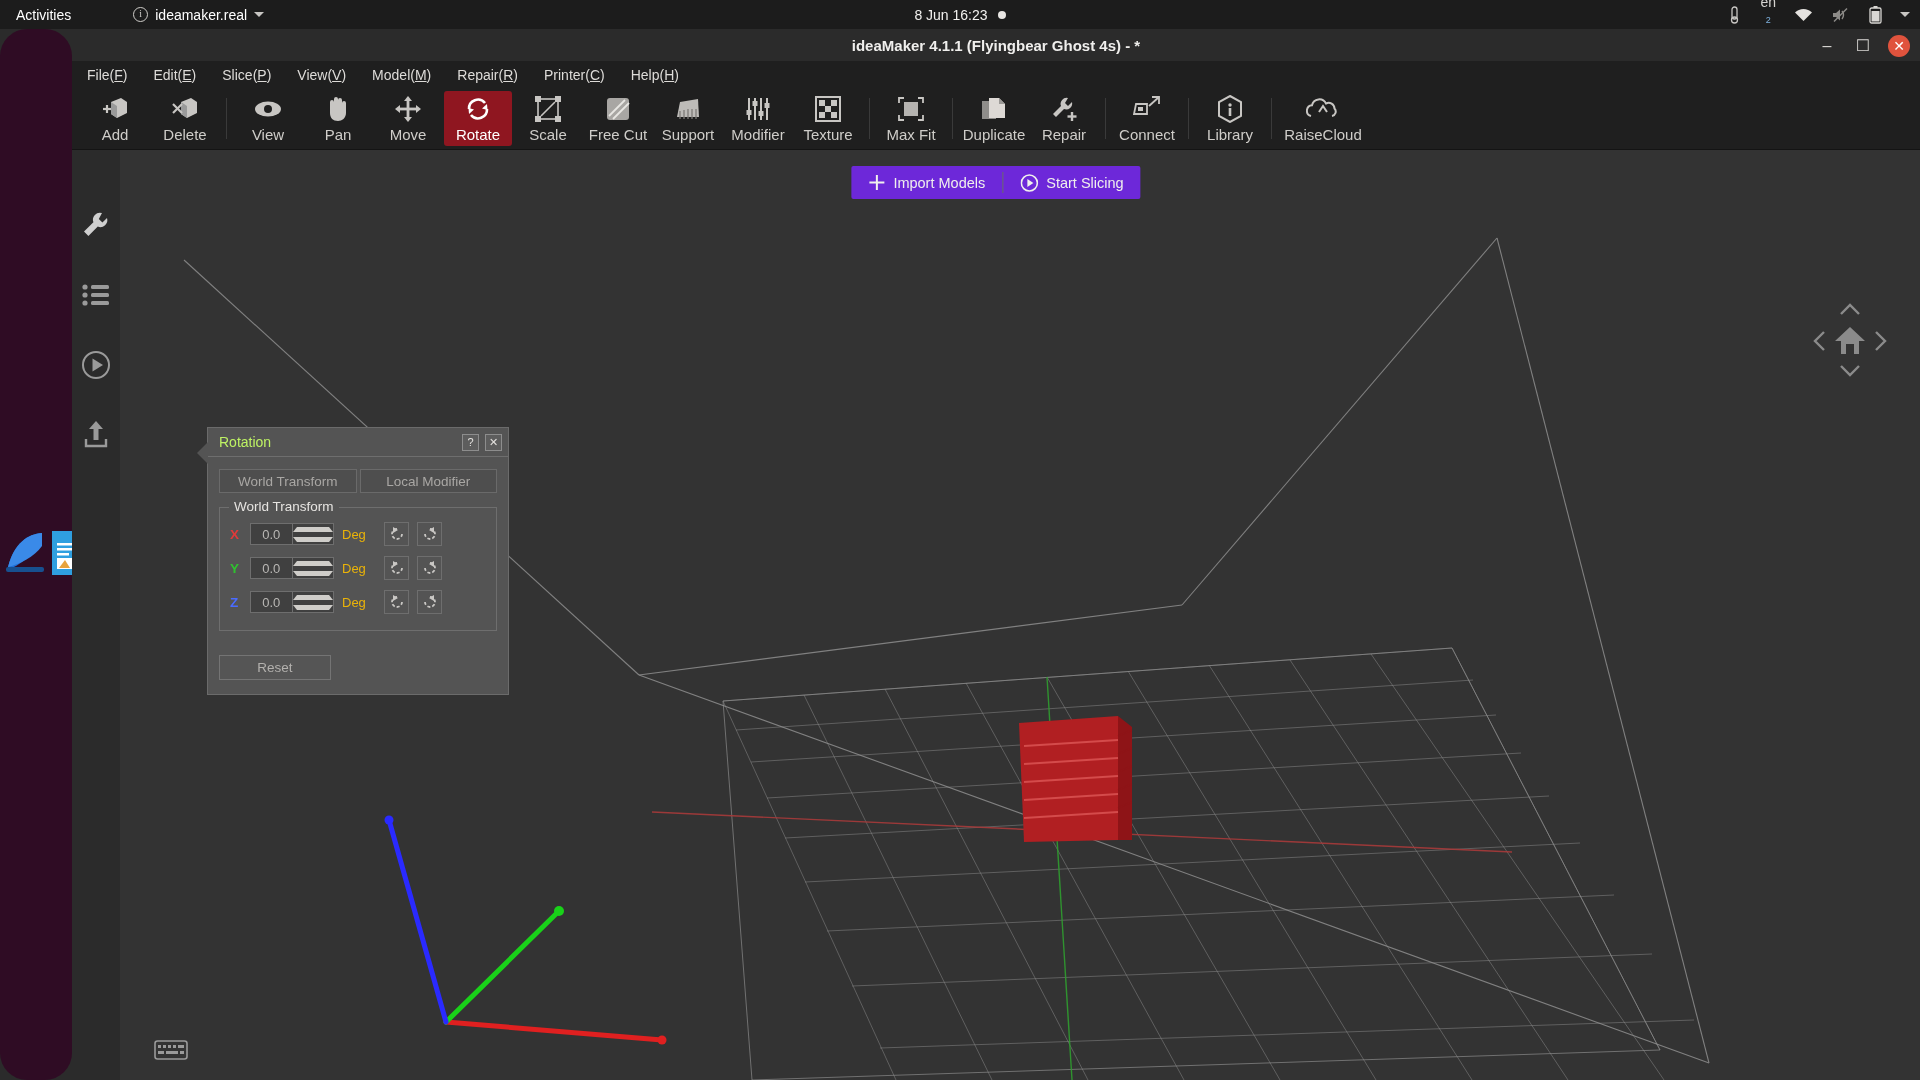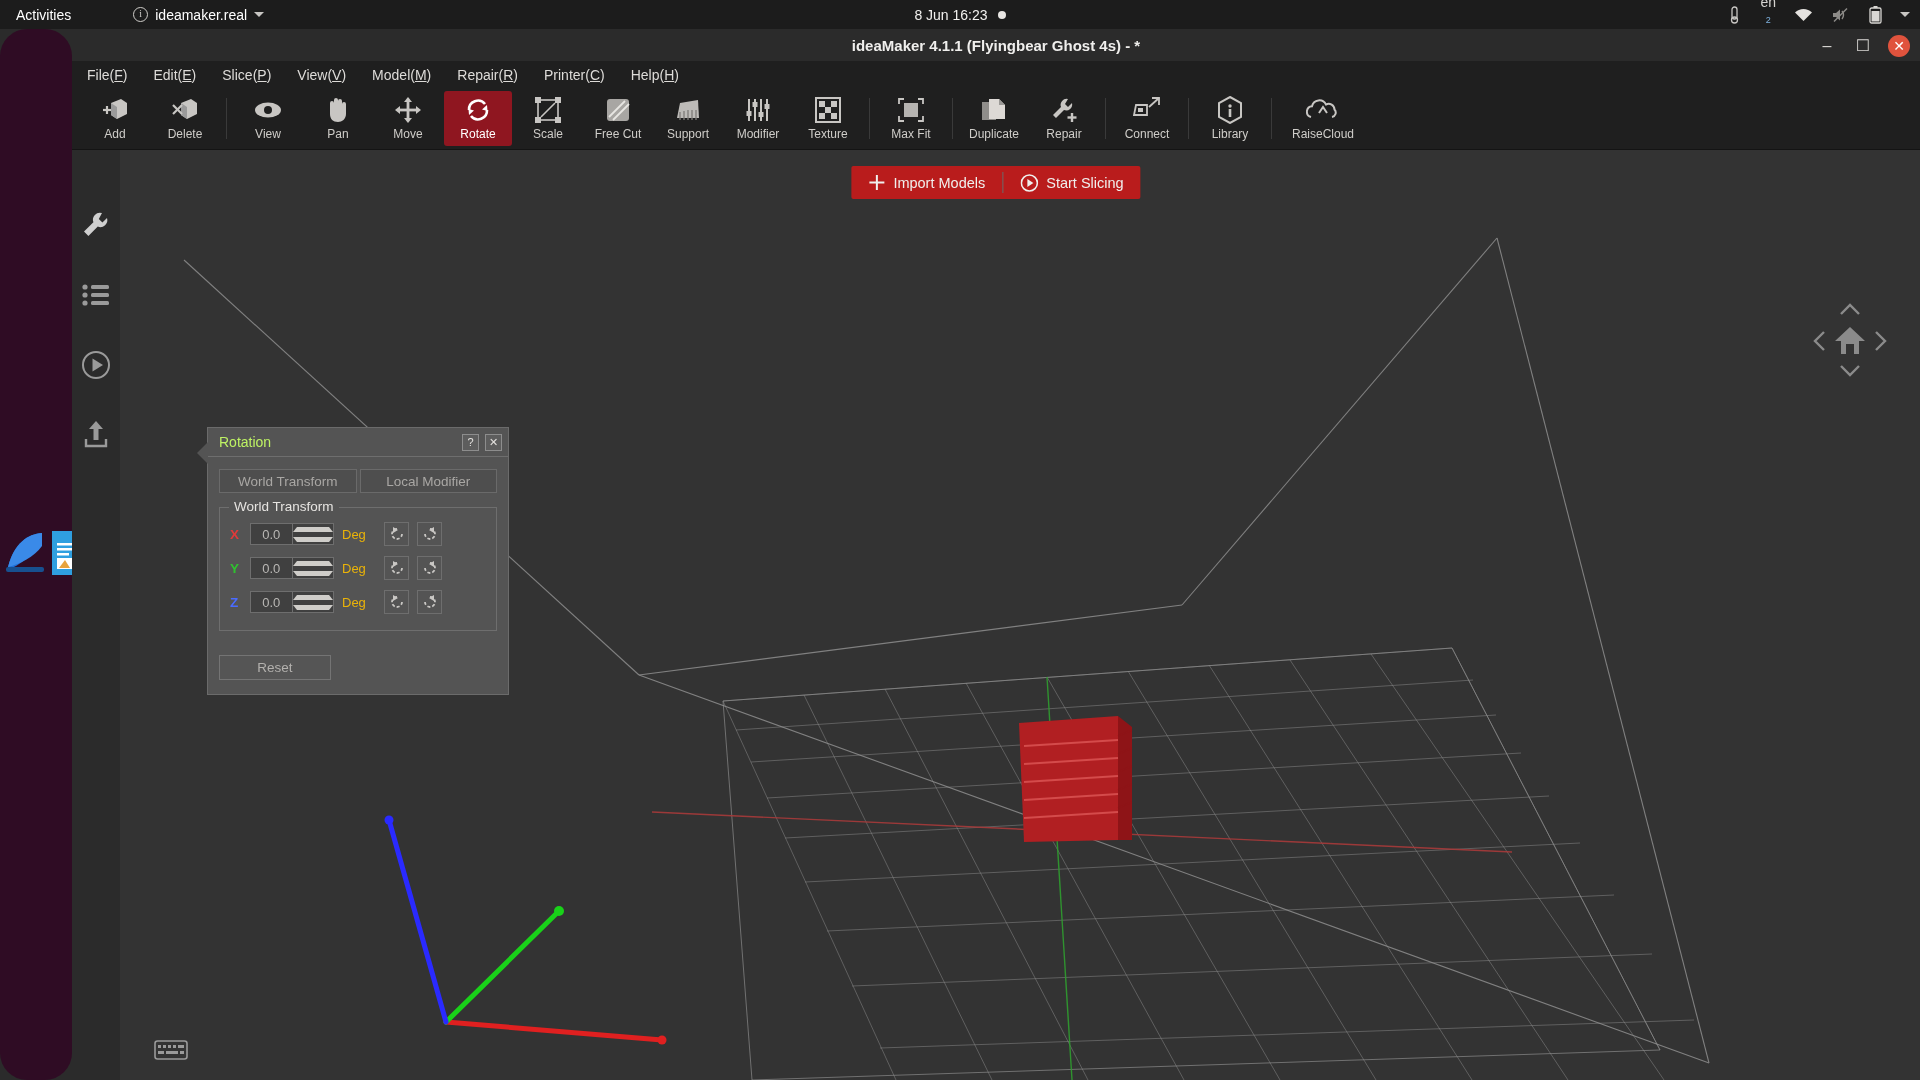--- a/index.html
+++ b/index.html
@@ -73,39 +73,39 @@
   .menubar { height: 26px; background: #1f1f1f; display: flex; align-items: center; padding-left: 2px; gap: 0; }
   .menu-item { color: #dedcd9; font-size: 14px; padding: 3px 13px; cursor: default; }
   .menu-item u { text-decoration: underline; }
 
   .toolbar {
     height: 62px; background: #1f1f1f; display: flex; align-items: stretch; padding-left: 8px;
     border-bottom: 1px solid #141414;
   }
   .tool {
     width: 68px; display: flex; flex-direction: column; align-items: center; justify-content: center;
-    gap: 3px; color: #cfcdc9; font-size: 12px; border-radius: 3px; margin: 3px 1px;
+    gap: 3px; color: #cfcdc9; font-size: 15px; border-radius: 3px; margin: 3px 1px;
   }
   .tool.active { background: #8f1620; color: #ffffff; }
   .tool .glyph { height: 28px; display: flex; align-items: center; justify-content: center; }
   .tsep { width: 1px; background: #3a3a3a; margin: 10px 6px; }
 
   
   .viewport { position: relative; height: 930px; background: #333333; overflow: hidden; }
 
   .siderail {
     position: absolute; left: 0; top: 0; width: 48px; height: 930px; background: #2b2b2b;
     display: flex; flex-direction: column; align-items: center; padding-top: 60px; gap: 40px; z-index: 6;
   }
   .rail-ic { width: 30px; height: 30px; color: #9a9a9a; display: flex; align-items: center; justify-content: center; }
   .rail-ic.active { color: #cfcfcf; }
 
   .topactions {
     position: absolute; top: 16px; left: 50%; transform: translateX(-50%);
-    height: 33px; background: #b91c1c; display: flex; align-items: center; border-radius: 2px; z-index: 6;
+    height: 33px; background: #6d28d9; display: flex; align-items: center; border-radius: 2px; z-index: 6;
   }
   .ta-btn { display: flex; align-items: center; gap: 8px; color: #f0efed; font-size: 14.5px; padding: 0 17px; height: 33px; }
   .ta-sep { width: 1px; height: 21px; background: #6a6a6a; }
 
   .navwidget { position: absolute; right: 28px; top: 148px; width: 84px; height: 84px; z-index: 6; color: #8b8b8b; }
   .navwidget > div { position: absolute; display: flex; align-items: center; justify-content: center; }
   .nv-up { top: 0; left: 28px; width: 28px; height: 22px; }
   .nv-dn { bottom: 0; left: 28px; width: 28px; height: 22px; }
   .nv-lf { left: 0; top: 29px; width: 22px; height: 28px; }
   .nv-rt { right: 0; top: 29px; width: 22px; height: 28px; }

